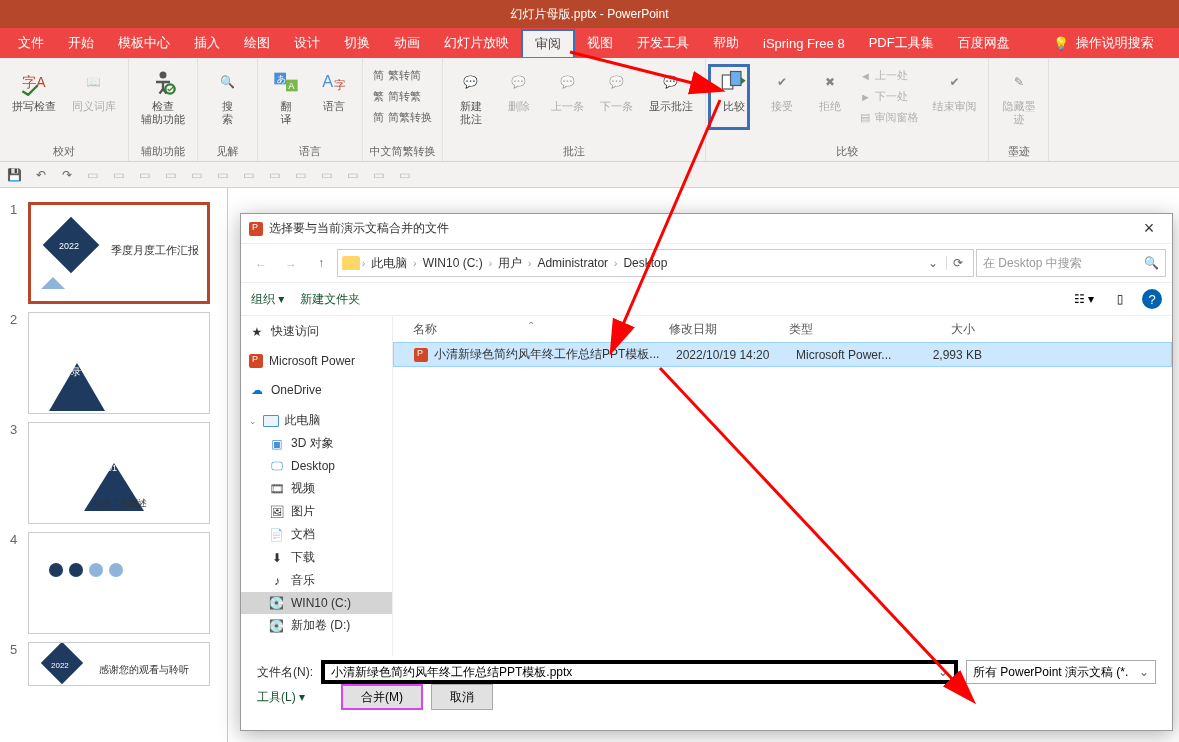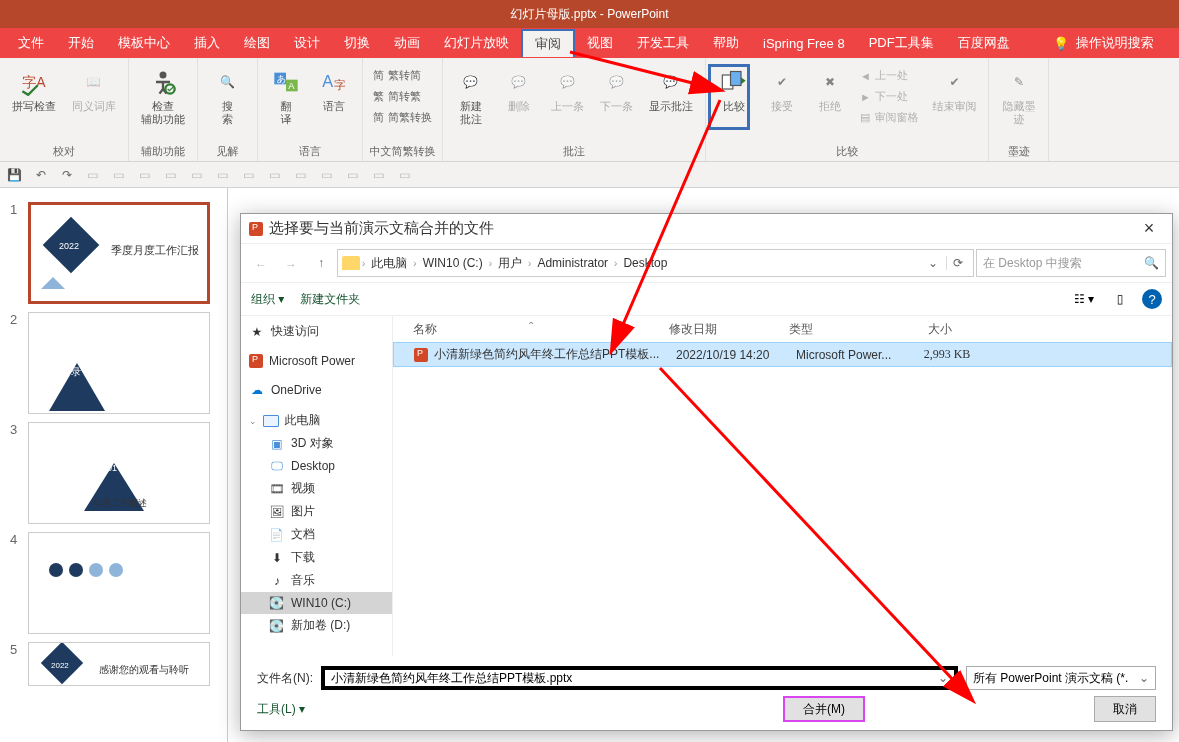--- a/index.html
+++ b/index.html
@@ -22,21 +22,21 @@
 .qat { height:26px; background:#f3f2f1; border-bottom:1px solid #d4d4d4; display:flex; align-items:center; padding:0 6px; gap:8px; }
 .qat-btn { width:18px; height:18px; display:flex; align-items:center; justify-content:center; color:#666; }
 .main { display:flex; height:554px; position:relative; }
 .thumbs { width:228px; background:#fff; border-right:1px solid #ccc; overflow-y:auto; padding:10px 0; }
 .thumb-item { display:flex; gap:6px; padding:4px 10px; }
 .thumb-num { font-size:13px; color:#666; width:12px; }
 .thumb-slide { width:182px; height:102px; border:1px solid #ccc; background:#fff; position:relative; overflow:hidden; }
 .thumb-slide.selected { border:3px solid #b7472a; }
 .dialog { position:absolute; left:240px; top:213px; width:933px; height:518px; background:#fff; border:1px solid #999; box-shadow:0 4px 20px rgba(0,0,0,.3); z-index:100; }
 .dlg-title { height:30px; display:flex; align-items:center; padding:0 8px; gap:6px; border-bottom:1px solid #eee; }
-.dlg-title-text { font-size:15px; color:#333; flex:1; }
+.dlg-title-text { font-size:12px; color:#333; flex:1; }
 .dlg-close { width:30px; height:30px; display:flex; align-items:center; justify-content:center; color:#333; font-size:18px; cursor:pointer; }
 .dlg-nav { height:38px; display:flex; align-items:center; padding:0 6px; gap:2px; }
 .nav-arrow { width:28px; height:28px; display:flex; align-items:center; justify-content:center; color:#666; border-radius:3px; }
 .breadcrumb { flex:1; display:flex; align-items:center; height:28px; border:1px solid #ccc; background:#fff; padding:0 4px; gap:2px; }
 .bc-item { padding:2px 4px; font-size:12px; color:#333; cursor:pointer; }
 .bc-sep { color:#999; font-size:10px; }
 .search-box { width:190px; height:28px; border:1px solid #ccc; background:#fff; display:flex; align-items:center; padding:0 6px; color:#999; gap:6px; }
 .dlg-toolbar { height:34px; display:flex; align-items:center; padding:0 10px; gap:16px; border-top:1px solid #eee; border-bottom:1px solid #eee; }
 .dlg-toolbar-left { display:flex; gap:16px; }
 .dlg-toolbar-right { margin-left:auto; display:flex; gap:8px; align-items:center; }
@@ -48,25 +48,25 @@
 .tree-item { display:flex; align-items:center; gap:6px; padding:3px 6px 3px 16px; font-size:12px; color:#333; cursor:pointer; white-space:nowrap; }
 .tree-item.l1 { padding-left:8px; }
 .tree-item.l3 { padding-left:28px; }
 .tree-item.selected { background:#d4d4d4; }
 .tree-icon { width:16px; height:16px; display:flex; align-items:center; justify-content:center; }
 .file-list { flex:1; }
 .file-header { display:flex; height:26px; align-items:center; padding:0 6px; color:#555; position:relative; }
 .file-col-name { width:256px; }
 .file-col-date { width:120px; }
 .file-col-type { width:116px; }
-.file-col-size { width:70px; text-align:center;font-family:Liberation Serif, serif; }
+.file-col-size { width:70px; text-align:right; }
 .file-row { display:flex; align-items:center; padding:3px 6px; font-size:12px; color:#333; }
 .file-row.selected { background:#cce8ff; border:1px solid #99d1ff;padding-left:20px; }
 .dlg-footer { padding:4px 16px; }
-.footer-row { display:flex; align-items:center; gap:8px; justify-content:space-between; margin-top:6px; }
+.footer-row { display:flex; align-items:center; gap:8px; justify-content:flex-start; }
 .fname-label { font-size:12px; color:#333; }
 .fname-input { flex:1; height:24px; border:4px solid #000000; padding:0 6px; font-size:12px; display:flex; align-items:center; justify-content:space-between; }
 .type-filter { width:190px; height:24px; border:1px solid #aaa; padding:0 6px; font-size:12px; display:flex; align-items:center; justify-content:space-between; }
 .dlg-btn { height:26px; padding:0 18px; border:1px solid #aaa; background:#e1e1e1; font-size:12px; display:flex; align-items:center; cursor:pointer; }
 .dlg-btn.primary { border:2px solid #d946ef; }
 svg.icon-svg { width:28px; height:28px; }
 .icon-folder { width:18px; height:14px; background:#ffd768; border-radius:2px 2px 0 0; }
 .icon-pc { width:16px; height:12px; border:1px solid #4a90d9; border-radius:1px; background:#eaf4ff; }
 .icon-pptx { width:14px; height:14px; background:#d24726; border-radius:2px; position:relative; }
 .icon-pptx::after { content:"P"; color:#fff; font-size:9px; position:absolute; left:3px; top:0; }

